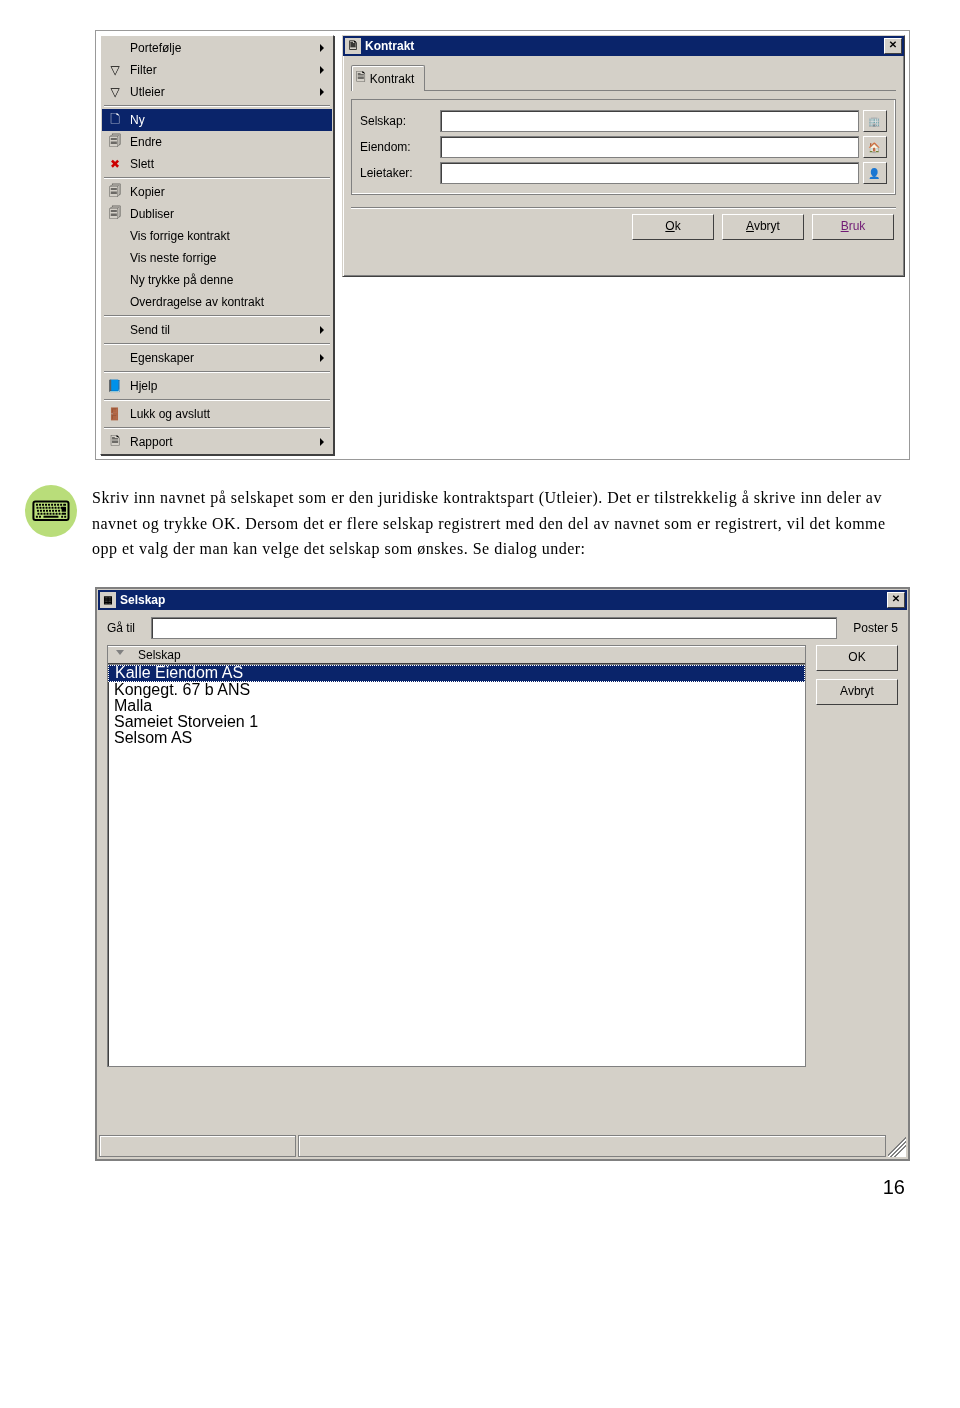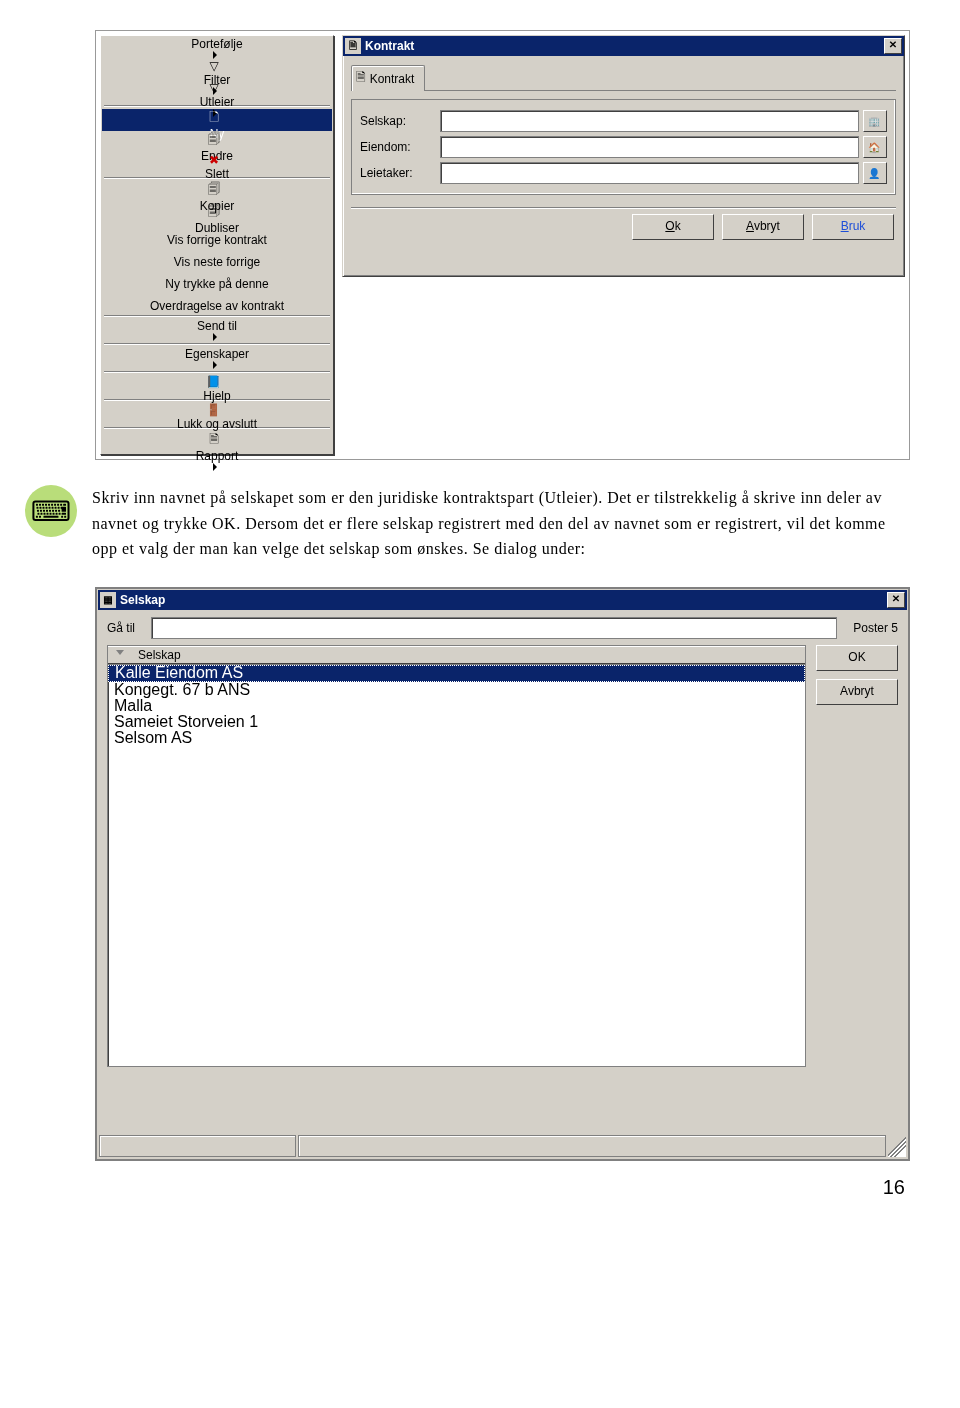--- a/index.html
+++ b/index.html
@@ -29,21 +29,20 @@
     box-shadow: 1px 1px 0 #404040;
     padding: 1px;
   }
   .menu-item {
     display: flex;
     align-items: center;
     height: 22px;
     padding: 0 4px;
     color: #000;
     cursor: default;
-    flex-direction: column;
   }
   .menu-item.selected {
     background: #0a246a;
     color: #fff;
   }
   .menu-item.disabled { color: #000000; }
   .menu-icon {
     width: 18px;
     height: 18px;
     margin-right: 6px;
@@ -153,21 +152,21 @@
   }
   .win-btn {
     width:80px; height:24px;
     background:#d4d0c8;
     border:1px solid #404040;
     border-top-color:#fff;
     border-left-color:#fff;
     text-align:center;
     line-height:22px;
   }
-  .win-btn.disabled { color:#1d4ed8; }
+  .win-btn.disabled { color:#701a75; }
   .win-btn .ul { text-decoration: underline; }
   
   .body-text {
     margin: 25px 0 25px 0;
     display:flex;
     gap: 15px;
     align-items:flex-start;
   }
   .tip-icon {
     width:52px;height:52px;

